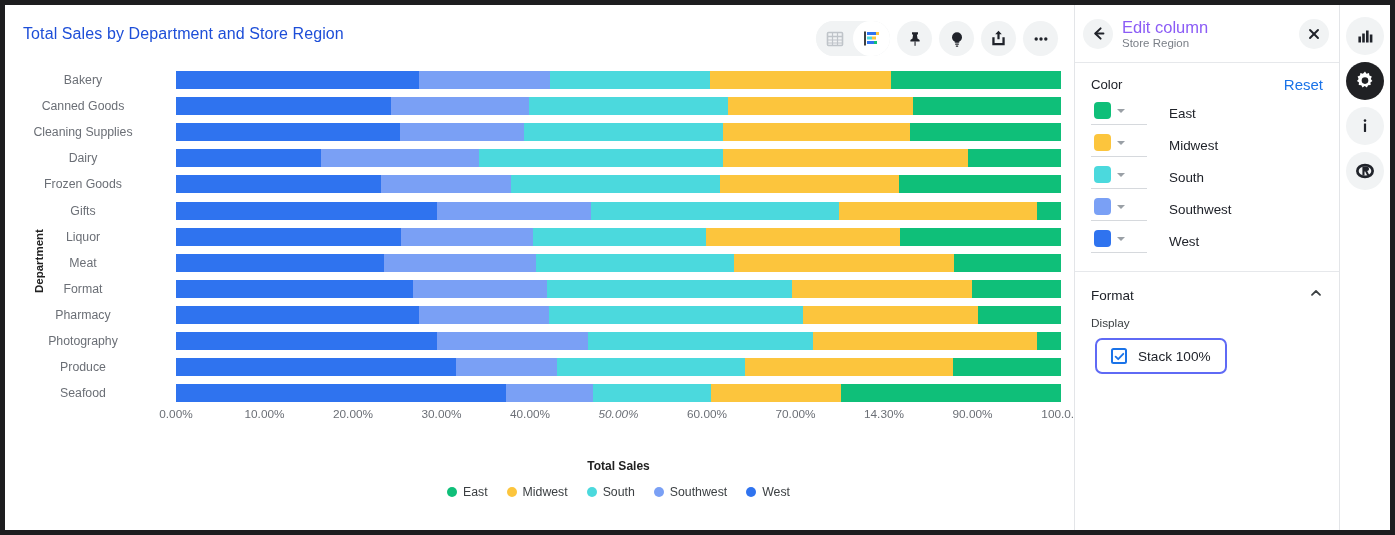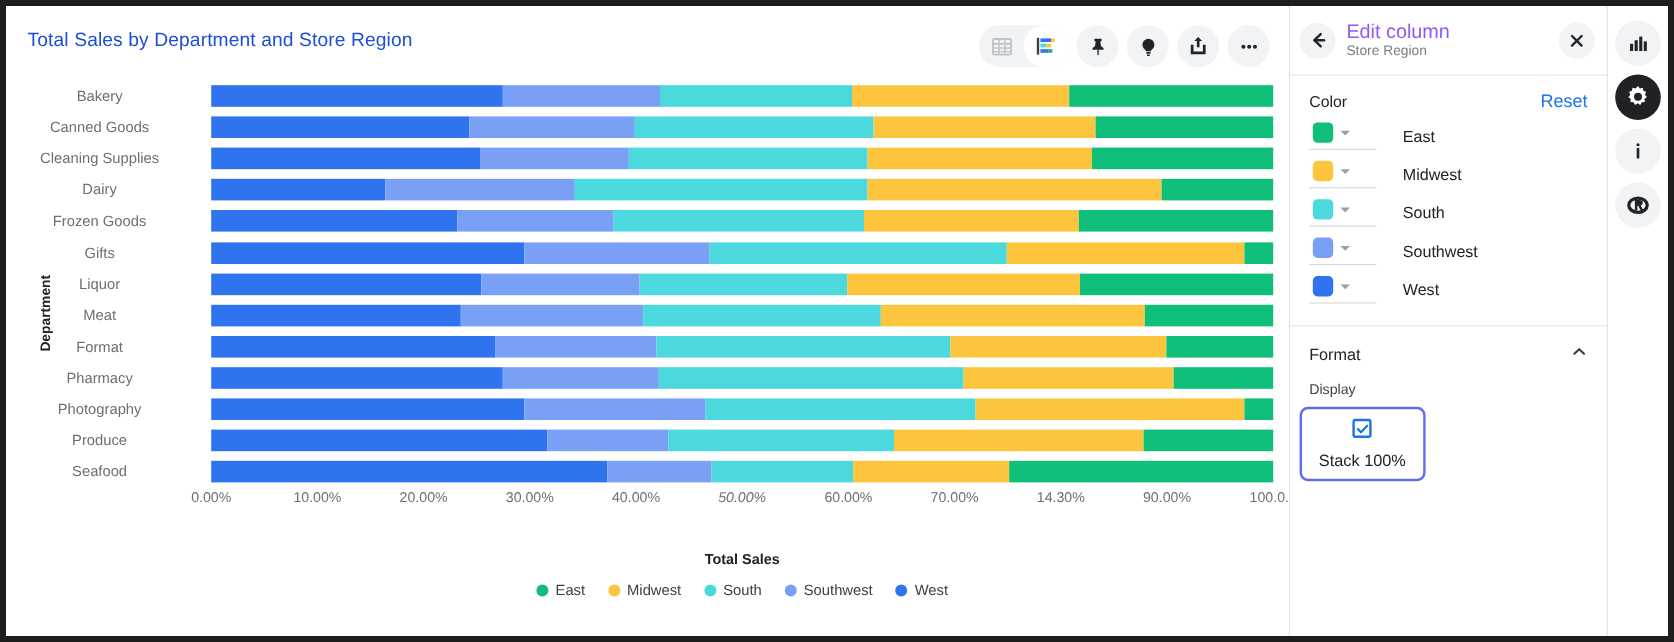--- a/index.html
+++ b/index.html
@@ -200,30 +200,29 @@
   .divider { height: 1px; background: #e6e8eb; margin-top: 14px; }
 
   .fmt-head {
     display: flex; align-items: center; justify-content: space-between;
     padding: 14px 16px 0 16px;
   }
   .fmt-title { font-size: 13.5px; color: #20232a; }
   .display-lbl { font-size: 11.8px; color: #3c4043; padding: 12px 16px 0 16px; }
 
   .stack-wrap {
-    margin: 8px 12px 0 8px;
+    margin: 8px 12px 0 20px;
     border: 2px solid #5f6af5;
     border-radius: 7px;
     padding: 8px 14px;
     display: inline-flex;
     align-items: center;
     gap: 11px;
     cursor: pointer;
     width: fit-content;
-    flex-direction: column;
   }
   .cbx {
     width: 16px; height: 16px;
     border: 2px solid #1a73e8;
     border-radius: 2.5px;
     display: flex; align-items: center; justify-content: center;
   }
   .stack-lbl { font-size: 13.6px; color: #20232a; }
 
   

